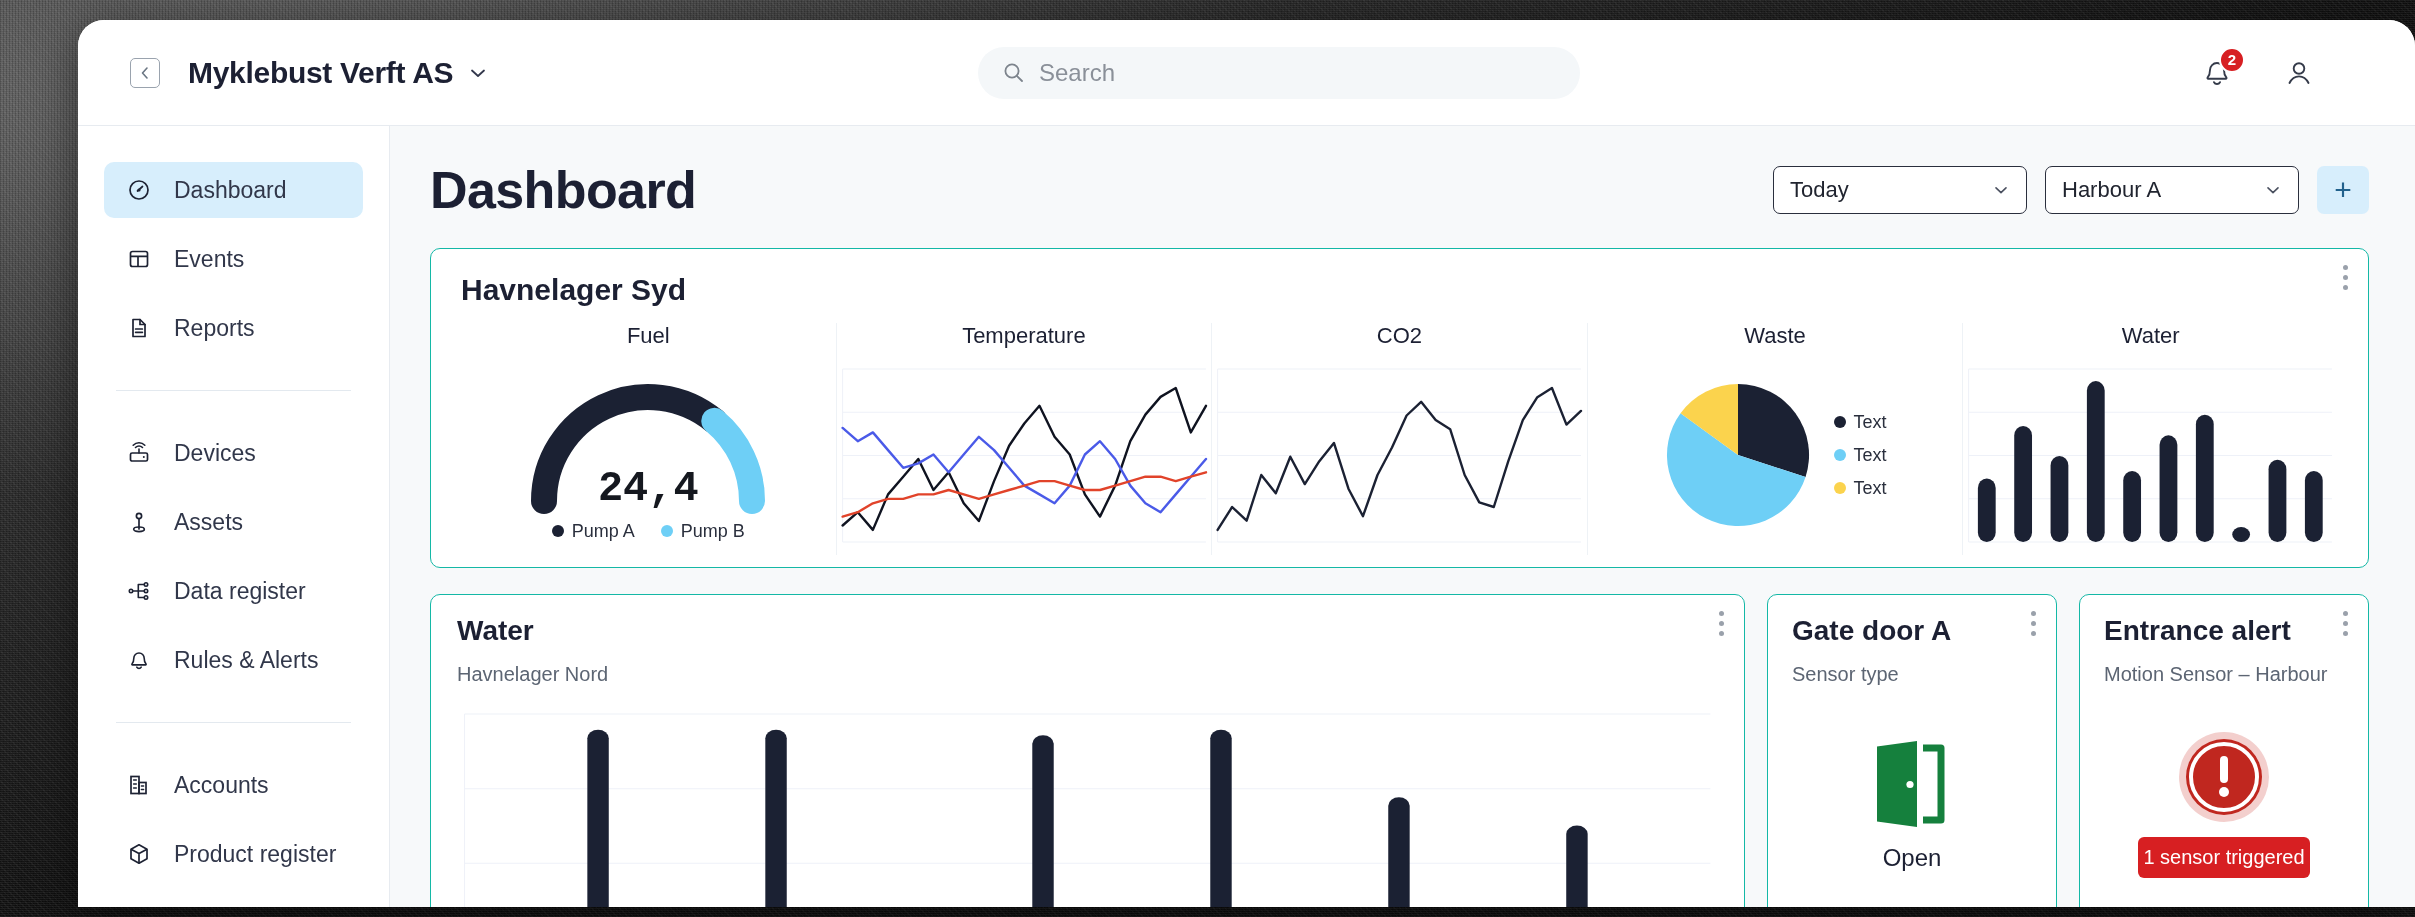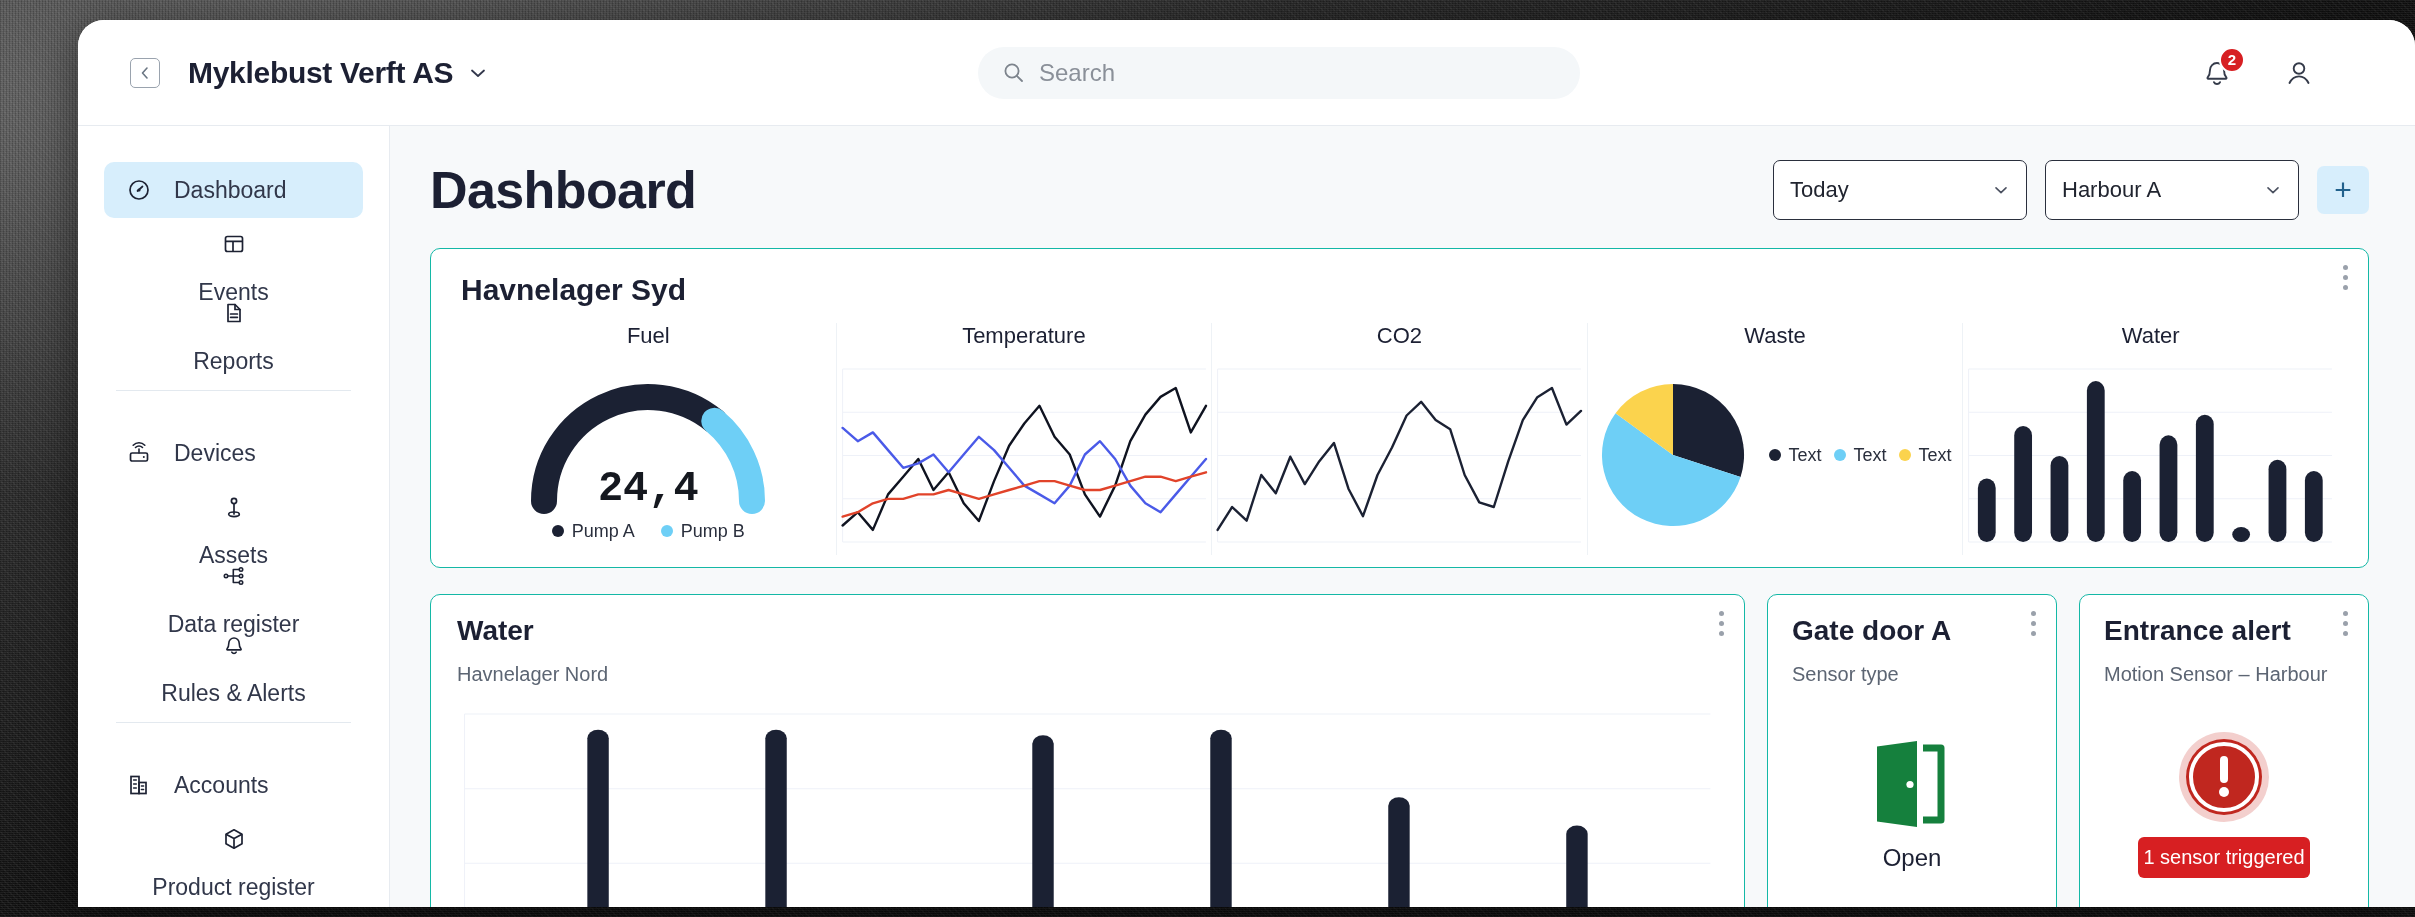--- a/index.html
+++ b/index.html
@@ -84,34 +84,34 @@
     background: #fff;
     border-right: 1px solid #e7ebf0;
     padding-top: 36px;
   }
   .nav-item {
     display: flex; align-items: center; gap: 22px;
     height: 56px; margin: 0 26px;
     padding: 0 22px; border-radius: 10px;
     color: #31374a; font-size: 23px;
   }
-  .nav-item + .nav-item { margin-top: 13px; flex-direction: column; }
+  .nav-item + .nav-item { margin-top: 13px; }
   .nav-item.active { background: #d7eefc; font-weight: 500; }
   .nav-ico { width: 26px; height: 26px; display: flex; align-items: center; justify-content: center; color: #1d2233; flex: 0 0 26px;}
   .nav-div { height: 1px; background: #e3e9ef; margin: 34px 38px 34px; }
   #main {
     flex: 1; background: #f7f9fa;
     padding: 34px 46px 0 40px;
     overflow: hidden;
   }
   .page-head { display: flex; align-items: center; }
   #page-title { font-size: 52px; font-weight: 600; color: #1c2033; letter-spacing: -.6px; }
   .head-ctrls { margin-left: auto; display: flex; align-items: center; gap: 18px; }
   .select {
-    width: 254px; height: 60px;
+    width: 254px; height: 48px;
     border: 1.4px solid #2a2f3d; border-radius: 7px;
     background: #fff; display: flex; align-items: center;
     padding: 0 16px; font-size: 22px; color: #20242f;
   }
   .select .sv { flex: 1; }
   .plus-btn {
     width: 52px; height: 48px; border-radius: 7px;
     background: #d7eefc; color: #21618c;
     display: flex; align-items: center; justify-content: center;
     font-size: 30px; font-weight: 400;
@@ -134,21 +134,21 @@
   .chart-body { flex: 1; width: 100%; display: flex; align-items: center; justify-content: center; }
   .gauge-wrap { position: relative; width: 270px; height: 150px; font-family: Liberation Mono, monospace; }
   .gauge-val {
     position: absolute; left: 0; right: 0; bottom: 6px;
     text-align: center; font-size: 42px; font-weight: 600; color: #15181f;
   }
   .legend-row { display: flex; gap: 26px; justify-content: space-between; margin-top: 2px; }
   .lg { display: flex; align-items: center; gap: 8px; font-size: 18px; color: #2a2f3d; }
   .dot { width: 12px; height: 12px; border-radius: 50%; display: inline-block; }
   .pie-wrap { display: flex; align-items: center; gap: 22px; }
-  .pie-legend { display: flex; flex-direction: row; gap: 12px; }
+  .pie-legend { display: flex; flex-direction: column; gap: 12px; }
   
   .bottom-row { display: flex; gap: 22px; margin-top: 26px; height: 330px; }
   #water-card { flex: 1 1 auto; padding: 20px 26px 0 26px; overflow: hidden; }
   .small-card { width: 290px; flex: 0 0 290px; padding: 20px 24px 0 24px; display: flex; flex-direction: column; }
   .small-card-body { flex: 1; display: flex; flex-direction: column; align-items: center; justify-content: center; gap: 14px; }
   .status-text { font-size: 24px; color: #1c2033; }
   .alert-badge { background: #d71f22; color: #fff; font-size: 20px; border-radius: 6px; padding: 9px 5px; }
   .resize-h { position: absolute; right: 5px; bottom: 5px; width: 14px; height: 14px; }
 </style>
 </head>

